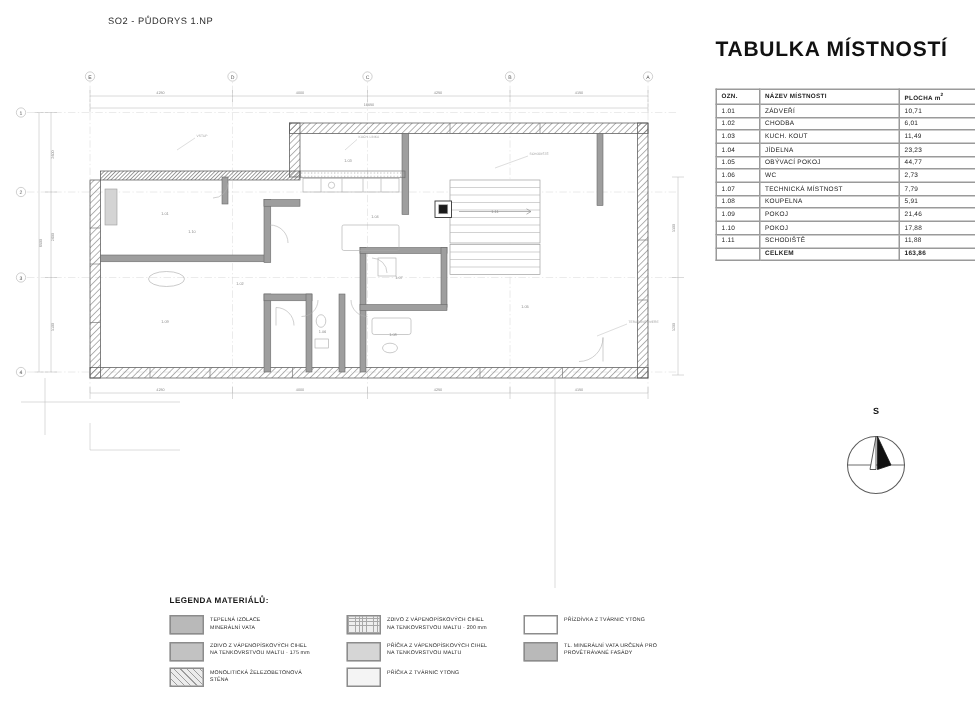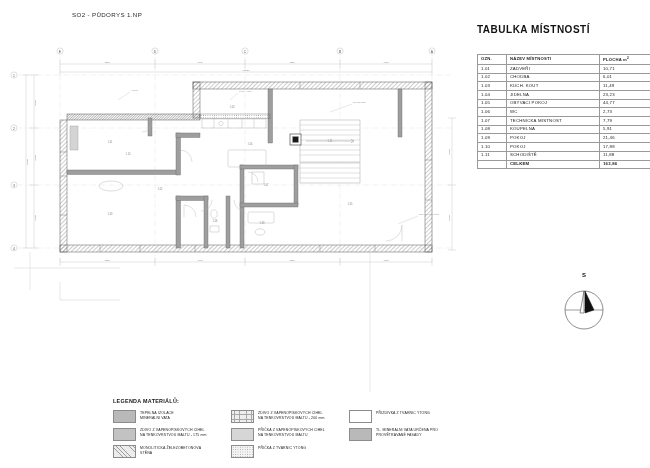--- a/index.html
+++ b/index.html
@@ -29,21 +29,21 @@
   }
 
   
   #table-block {
     position: absolute;
     left: 477px;
     top: 24px;
     width: 158px;
   }
   #table-heading {
-    font-size: 10px;
+    font-size: 14px;
     font-weight: bold;
     letter-spacing: 0.5px;
     color: #111;
     margin-bottom: 19px;
     white-space: nowrap;
   }
   table.room-table {
     border-collapse: collapse;
     width: 158px;
     table-layout: fixed;

